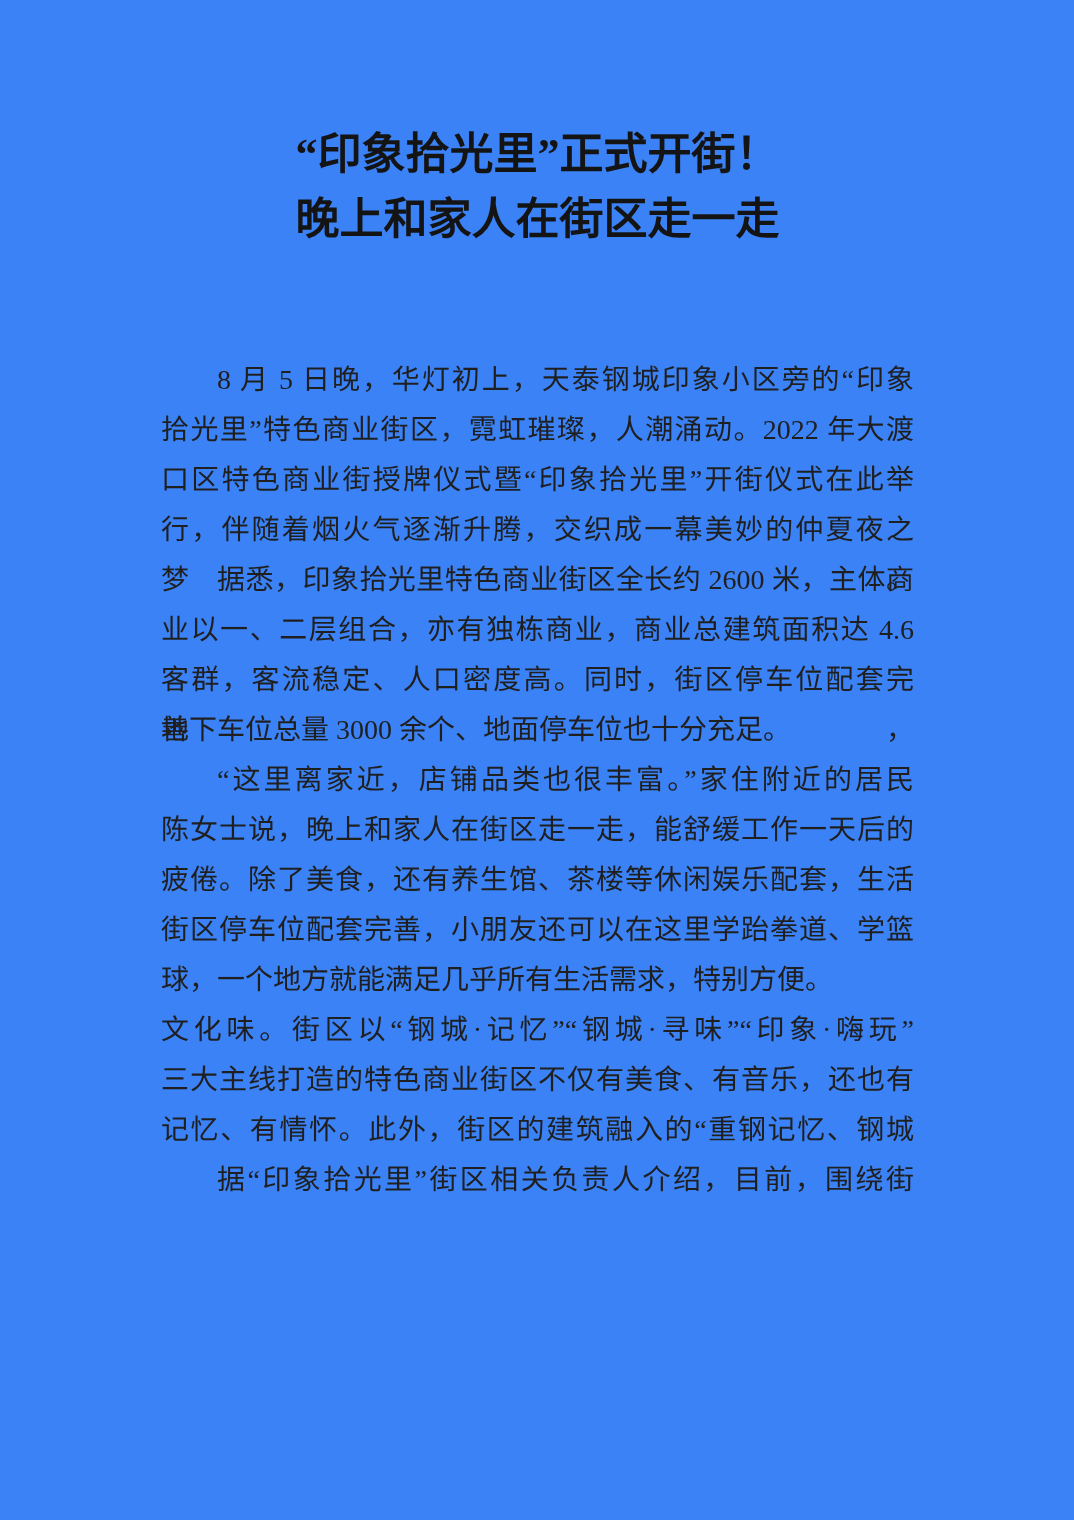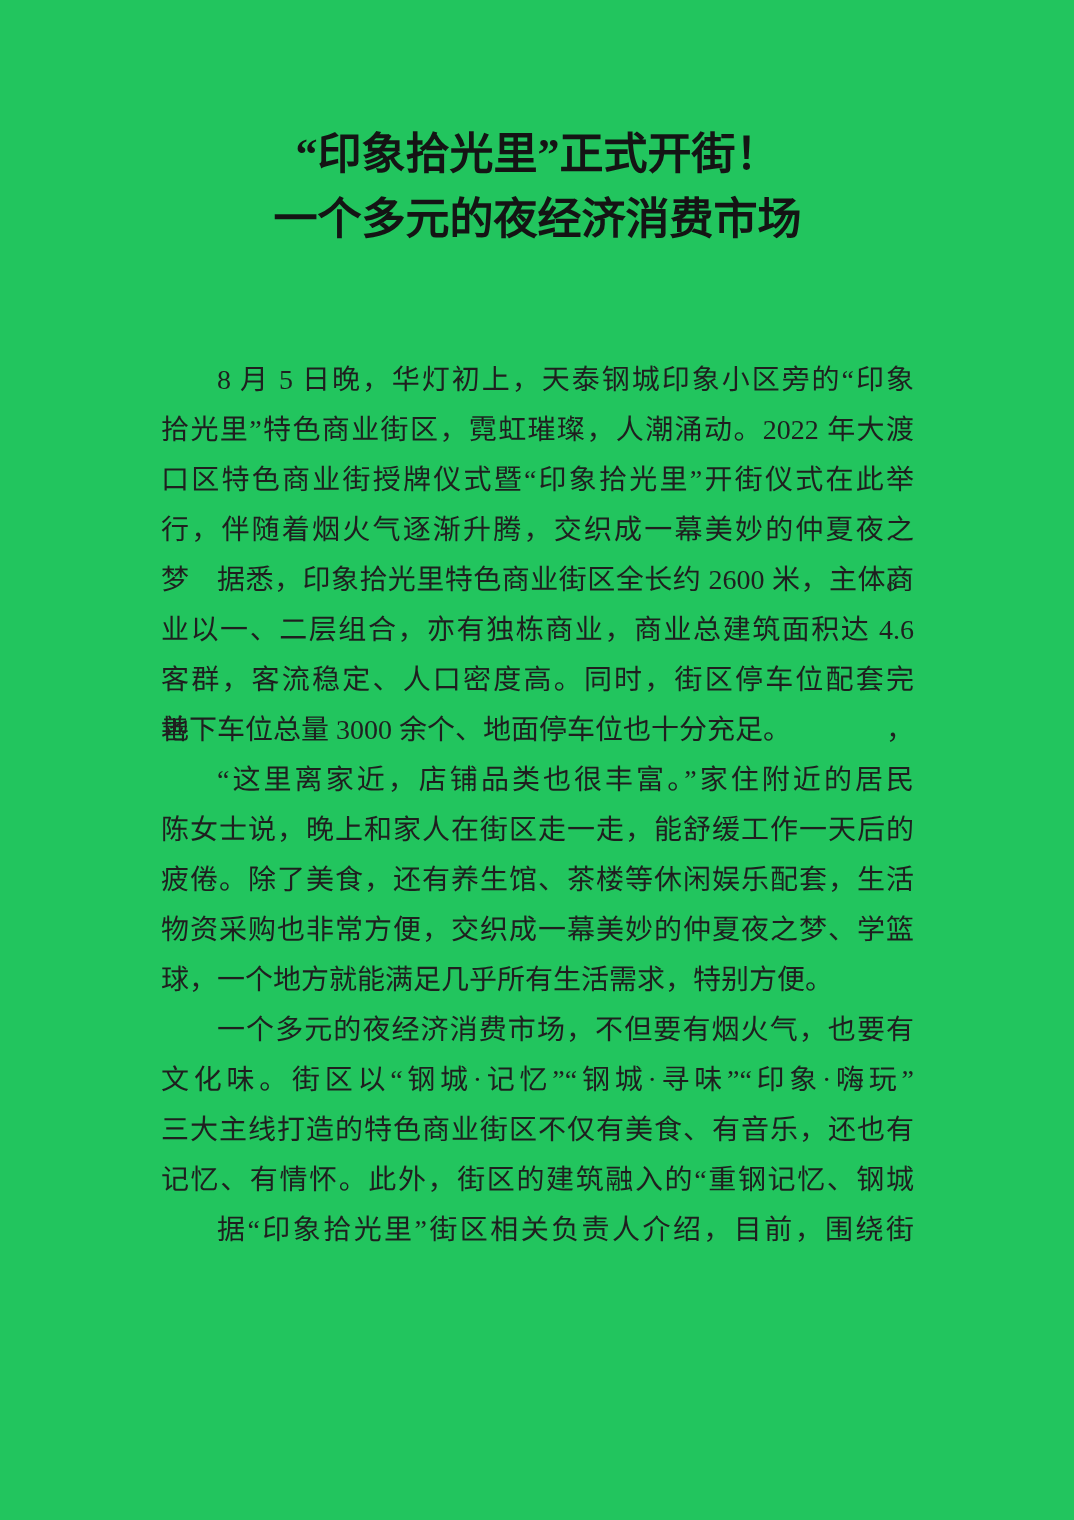--- a/index.html
+++ b/index.html
@@ -4,21 +4,21 @@
 <style>
   html, body {
     margin: 0;
     padding: 0;
     background: #ffffff;
   }
   .page {
     position: relative;
     width: 1074px;
     height: 1520px;
-    background: #22c55e;
+    background: #3b82f6;
     overflow: hidden;
     font-family: "Liberation Serif", "DejaVu Serif", serif;
     color: #1a1a1a;
   }
   .doc-title {
     position: absolute;
     top: 122px;
     left: 161px;
     width: 753px;
     text-align: center;
@@ -59,21 +59,21 @@
     text-align-last: left;
   }
 </style>
 </head>
 <body>
 
 <div class="page">
 
   <div class="doc-title">
     <span class="title-line">“印象拾光里”正式开街！</span>
-    <span class="title-line">一个多元的夜经济消费市场</span>
+    <span class="title-line">晚上和家人在街区走一走</span>
   </div>
 
   <div class="doc-body">
 
     <div class="para">
       <span class="line just indent">8 月 5 日晚，华灯初上，天泰钢城印象小区旁的“印象</span>
       <span class="line just">拾光里”特色商业街区，霓虹璀璨，人潮涌动。2022 年大渡</span>
       <span class="line just">口区特色商业街授牌仪式暨“印象拾光里”开街仪式在此举</span>
       <span class="line just">行，伴随着烟火气逐渐升腾，交织成一幕美妙的仲夏夜之梦。</span>
     </div>
@@ -82,26 +82,25 @@
       <span class="line just indent">据悉，印象拾光里特色商业街区全长约 2600 米，主体商</span>
       <span class="line just">业以一、二层组合，亦有独栋商业，商业总建筑面积达 4.6</span>
       <span class="line just">客群，客流稳定、人口密度高。同时，街区停车位配套完善，</span>
       <span class="line endline">地下车位总量 3000 余个、地面停车位也十分充足。</span>
     </div>
 
     <div class="para">
       <span class="line just indent">“这里离家近，店铺品类也很丰富。”家住附近的居民</span>
       <span class="line just">陈女士说，晚上和家人在街区走一走，能舒缓工作一天后的</span>
       <span class="line just">疲倦。除了美食，还有养生馆、茶楼等休闲娱乐配套，生活</span>
-      <span class="line just">物资采购也非常方便，交织成一幕美妙的仲夏夜之梦、学篮</span>
+      <span class="line just">街区停车位配套完善，小朋友还可以在这里学跆拳道、学篮</span>
       <span class="line endline">球，一个地方就能满足几乎所有生活需求，特别方便。</span>
     </div>
 
     <div class="para">
-      <span class="line just indent">一个多元的夜经济消费市场，不但要有烟火气，也要有</span>
       <span class="line just">文化味。街区以“钢城·记忆”“钢城·寻味”“印象·嗨玩”</span>
       <span class="line just">三大主线打造的特色商业街区不仅有美食、有音乐，还也有</span>
       <span class="line just">记忆、有情怀。此外，街区的建筑融入的“重钢记忆、钢城</span>
     </div>
 
     <div class="para">
       <span class="line just indent">据“印象拾光里”街区相关负责人介绍，目前，围绕街</span>
     </div>
 
   </div>

